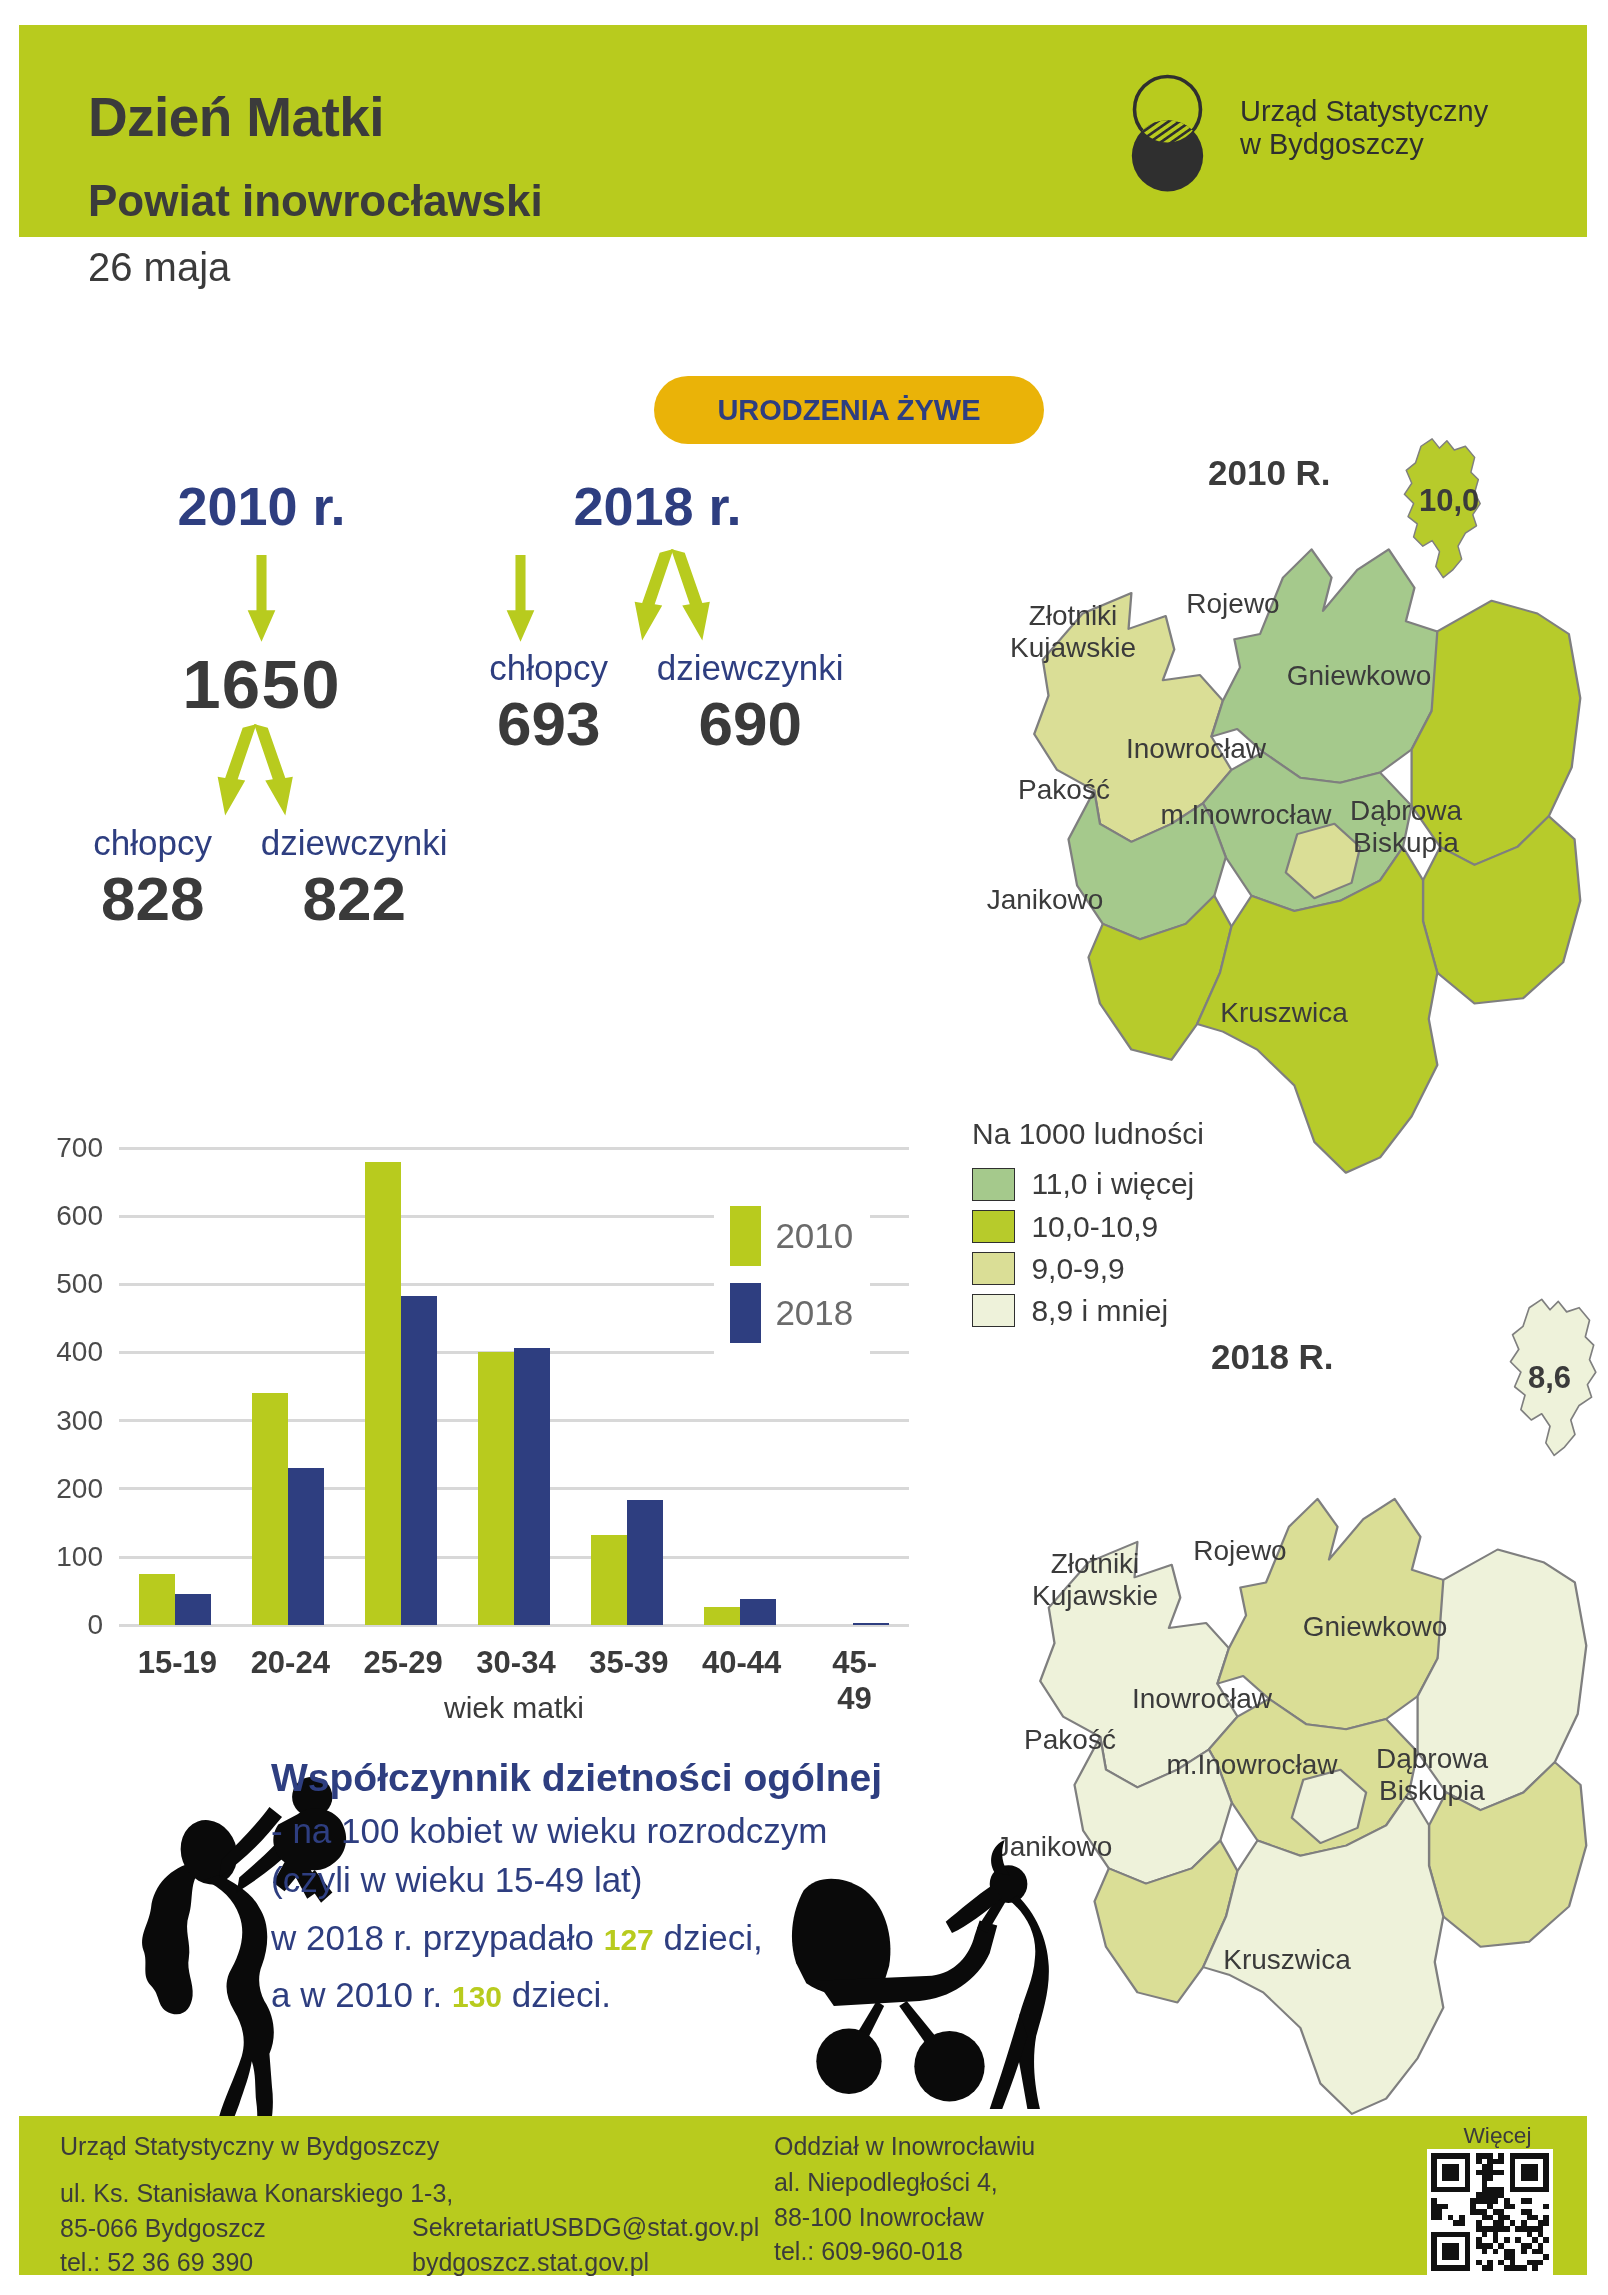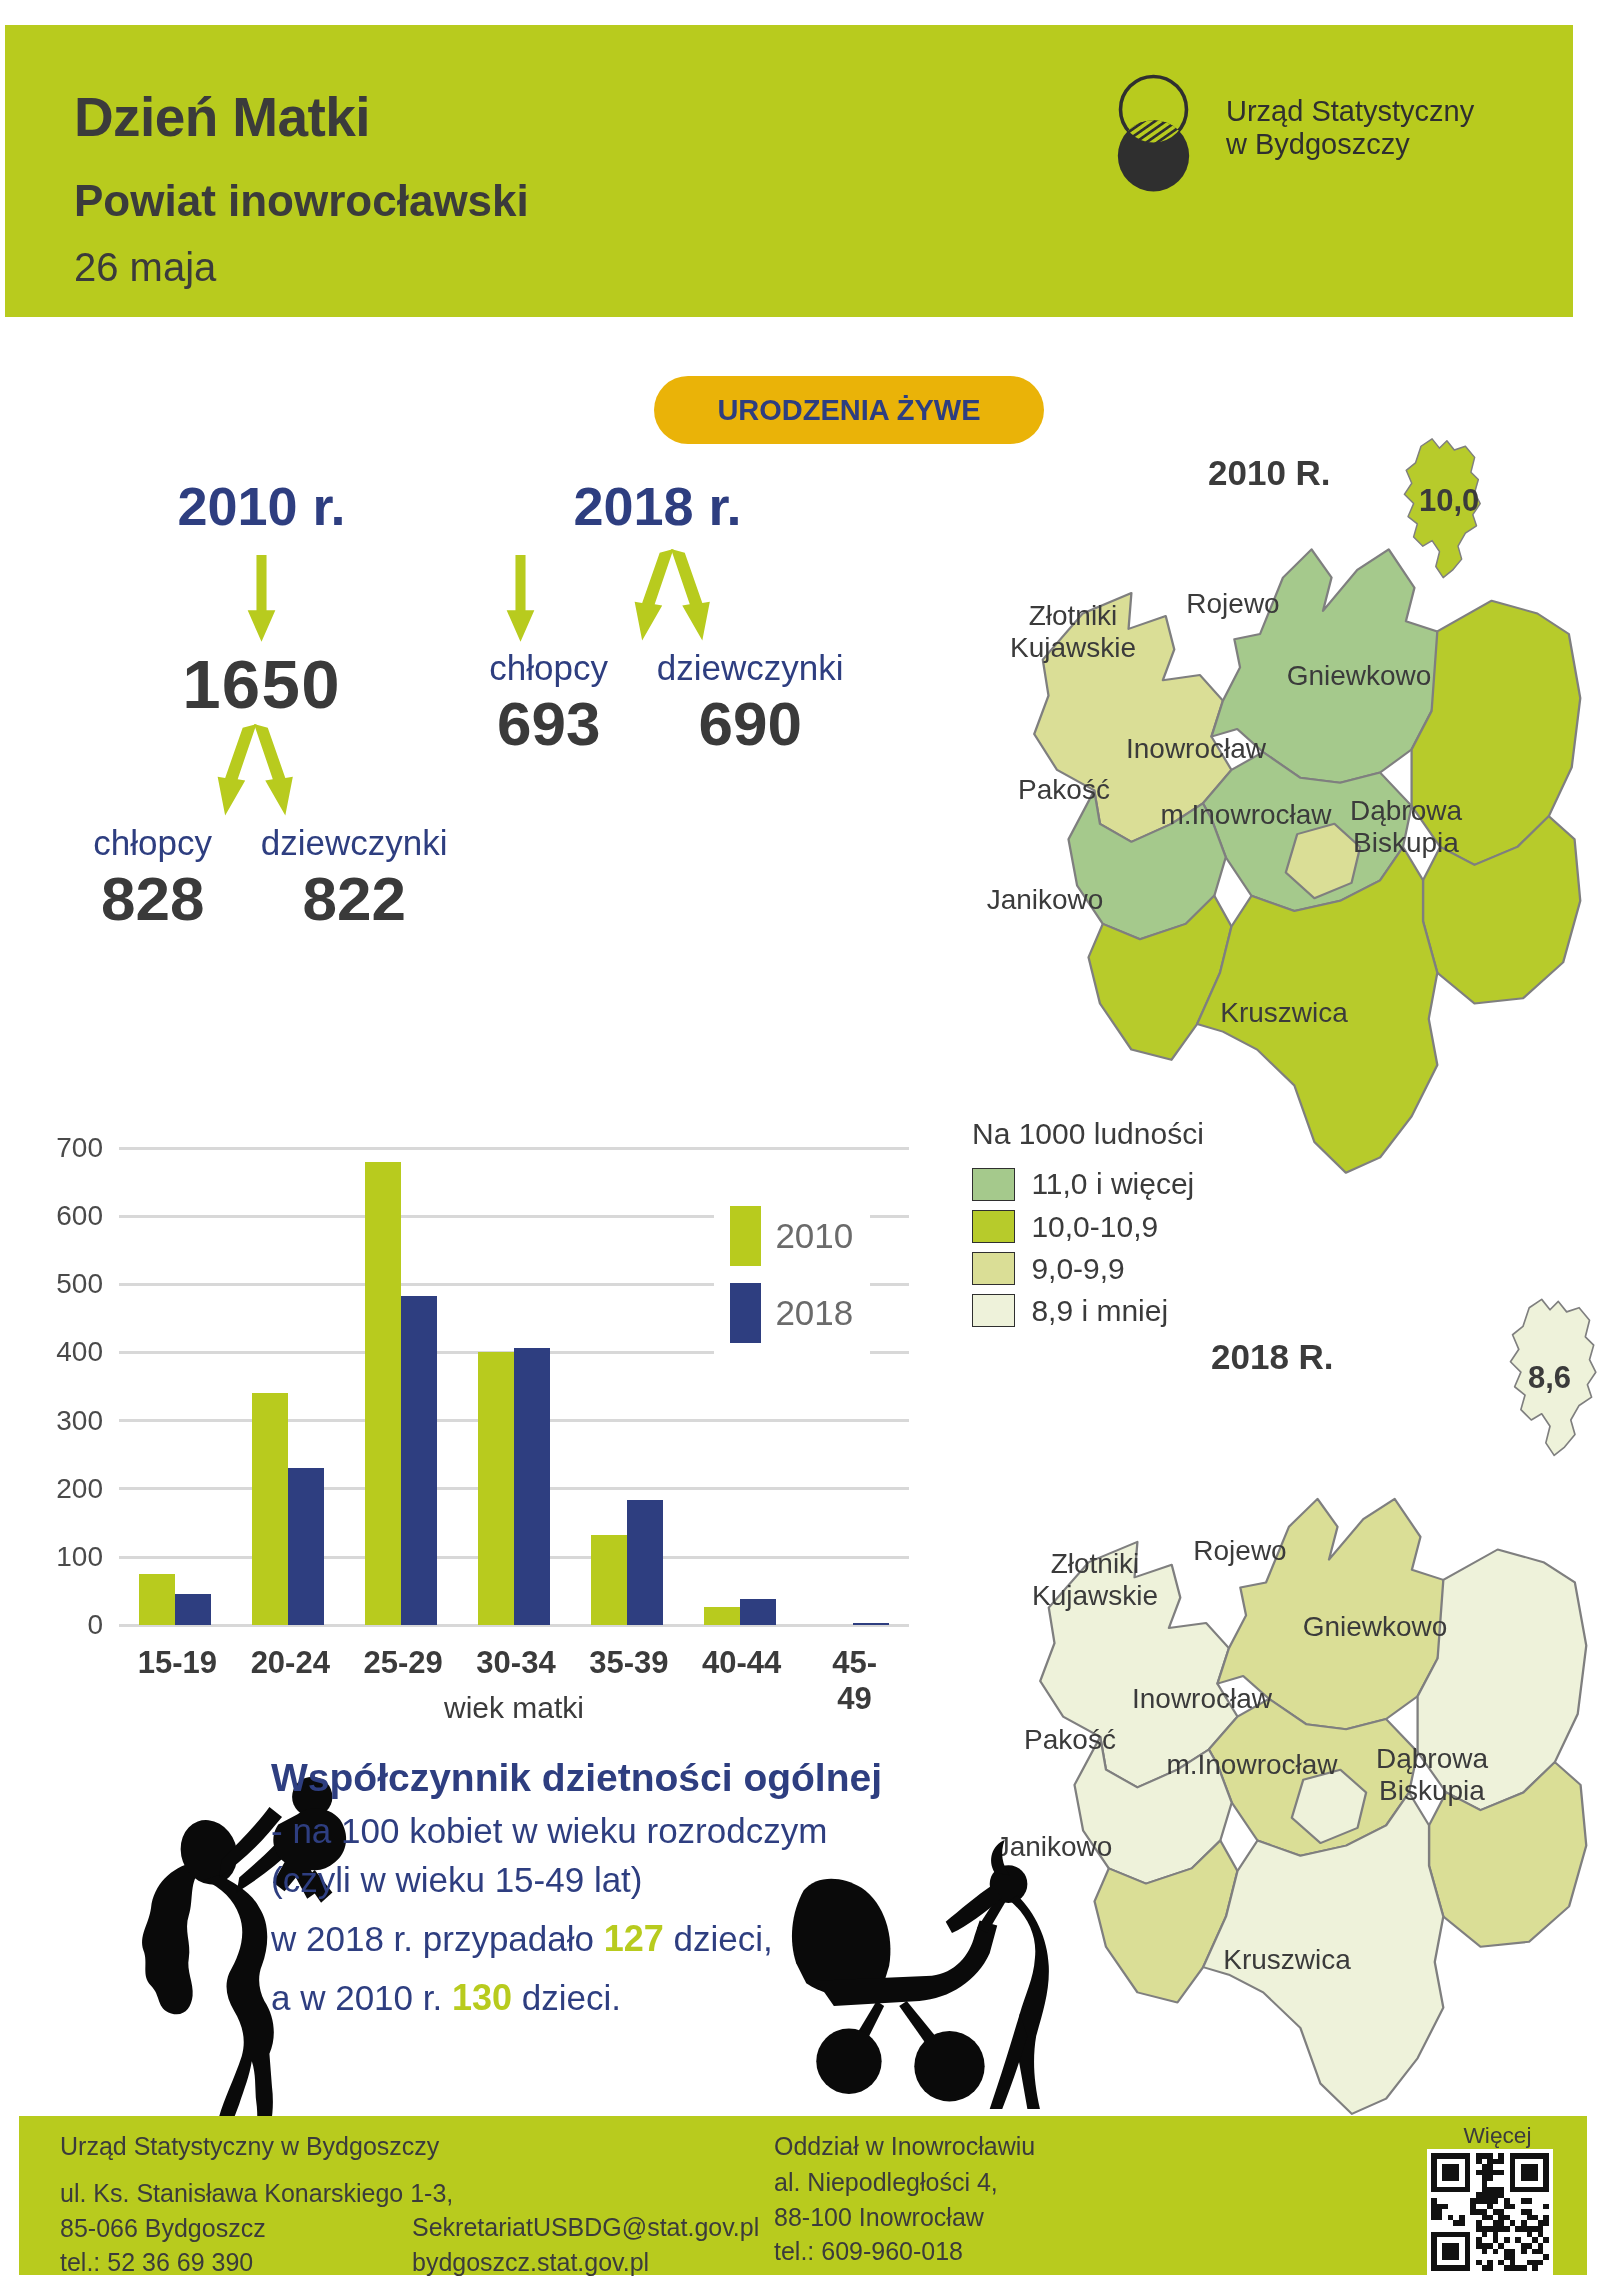--- a/index.html
+++ b/index.html
@@ -41,32 +41,32 @@
         transform:translateX(-50%);}
   .xlabel{font-size:30px;color:#3b3b3b;}
   #chart-legend{position:absolute;left:689px;top:53px;background:#fff;padding:11.3px 16.4px;}
   .cl-item{display:flex;align-items:center;margin-bottom:16.4px;}
   .cl-swatch{width:31px;height:60px;}
   .cl-name{font-size:35px;color:#6b6b6b;margin-left:14px;}
   
   .fert-title{font-size:39px;font-weight:bold;color:#2e3e80;margin-bottom:11.3px;}
   .fert-line{font-size:35px;color:#2e3e80;margin-bottom:8.8px;}
   .fert-line.gap{margin-top:17.6px;}
-  .green-num{color:#b8cb1e;font-weight:bold;font-size:36px;}
+  .green-num{color:#b8cb1e;font-weight:bold;font-size:30px;}
   
   .foot-text{font-size:25px;color:#3b3b3b;line-height:1.38;}
   .foot-name{font-size:25px;color:#3b3b3b;}
   .qr-label{font-size:22.7px;color:#3b3b3b;}
 </style>
 </head>
 <body>
 
 <div id="page">
 
-  <div class="abs band" style="left:5px;top:25px;width:1568px;height:292px;">
+  <div class="abs band" style="left:19px;top:25px;width:1568px;height:212px;">
     <div class="abs h-title" style="left:69px;top:60px;">Dzień Matki</div>
     <div class="abs h-sub" style="left:69px;top:151px;">Powiat inowrocławski</div>
     <div class="abs h-date" style="left:69px;top:220px;">26 maja</div>
 
     <div class="abs" style="left:1095px;top:35px;width:440px;height:189px;">
       <svg width="107" height="135" viewBox="0 0 120 150" style="position:absolute;left:0;top:6.3px;">
         <defs>
           <clipPath id="lgTop">
               <circle cx="60" cy="48" r="37"></circle>
             </clipPath>

